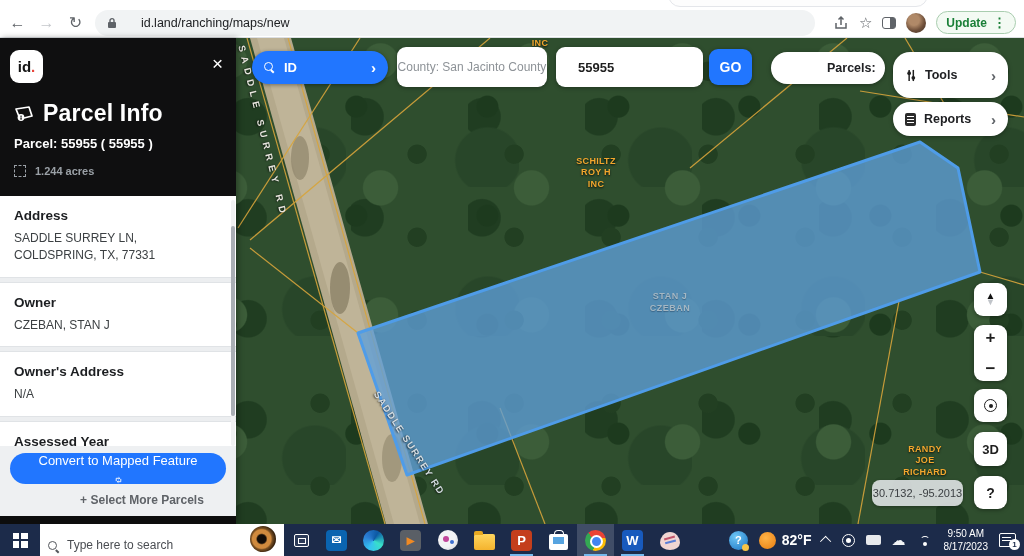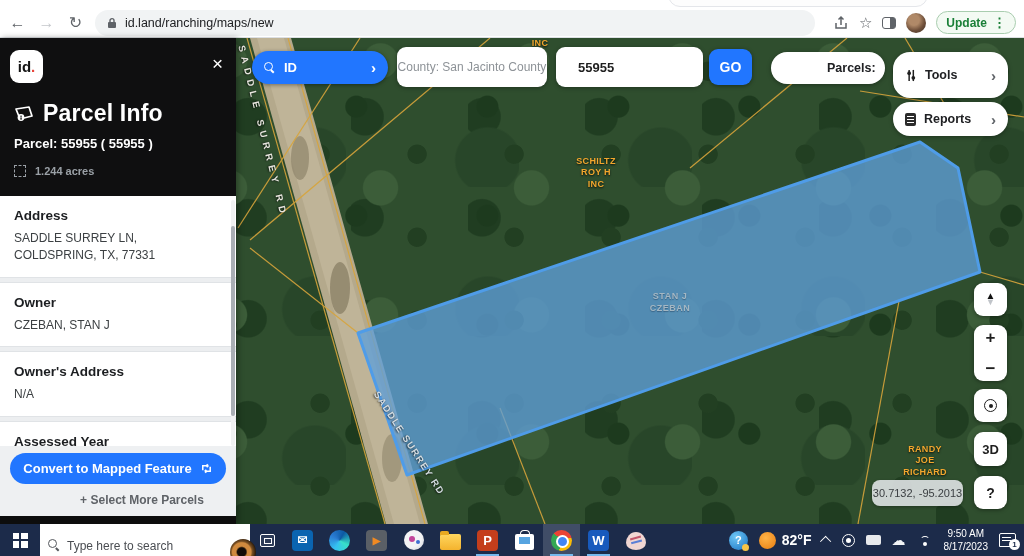--- a/index.html
+++ b/index.html
@@ -6,21 +6,21 @@
   html,body { width:1024px; height:556px; }
   body { font-family:"Liberation Sans", sans-serif; }
   .screen { position:relative; width:1024px; height:556px; overflow:hidden; background:#fff; }
 
   
   .browser { position:absolute; left:0; top:0; width:1024px; height:38px; background:#fff; border-bottom:1px solid #dcdfe3; }
   .tabhint { position:absolute; left:668px; top:-6px; width:260px; height:13px; border:1px solid #e4e6ea; border-radius:0 0 12px 12px; background:#fdfdfd; }
   .toolbar { position:absolute; left:0; top:7px; width:1024px; height:31px; display:flex; align-items:center; padding:0 8px; gap:10px; }
   .navbtn { font-size:16px; color:#5f6368; width:20px; text-align:center; line-height:1; }
   .navbtn.disabled { color:#c4c7cb; }
-  .urlbar { display:flex; align-items:center; gap:8px; background:#f1f3f4; border-radius:13px; height:26px; width:758px; padding:0 12px; }
+  .urlbar { display:flex; align-items:center; gap:24px; background:#f1f3f4; border-radius:13px; height:26px; width:758px; padding:0 12px; }
   .urltext { font-size:12.5px; color:#202124; }
   .chrome-right { display:flex; align-items:center; gap:10px; margin-left:8px; }
   .sidepanel-ic { width:14px; height:12px; border:1.8px solid #5f6368; border-radius:3px; position:relative; }
   .sidepanel-ic::after { content:""; position:absolute; right:0; top:0; bottom:0; width:5px; background:#5f6368; border-radius:0 1px 1px 0; }
   .avatar { width:20px; height:20px; border-radius:50%; background:radial-gradient(circle at 40% 35%, #b08968 0 30%, #6e4f3a 60%, #3c2c22 100%); }
   .update-pill { display:flex; align-items:center; gap:6px; border:1px solid #a9cdaf; background:#f3faf3; color:#1a7f37; font-size:12px; font-weight:600; border-radius:14px; padding:3px 9px; }
   .kebab { color:#1a7f37; font-size:13px; }
 
   
   .map { position:absolute; left:0; top:38px; width:1024px; height:486px; overflow:hidden;
@@ -88,30 +88,30 @@
   .sb-acres-row { position:absolute; left:14px; top:127px; display:flex; align-items:center; gap:9px; color:#9aa0a6; font-size:11px; font-weight:600; }
   .area-ic { width:12px; height:12px; border:1.5px dashed #9aa0a6; }
   .sb-body { position:absolute; left:0; top:158px; width:236px; bottom:78px; background:#fff; overflow:hidden; }
   .sb-sec { padding:12px 14px 13px; }
   .sb-sec h3 { font-size:13.5px; font-weight:800; color:#1c1e21; margin-bottom:7px; }
   .sb-sec .val { font-size:12px; color:#3c4043; line-height:1.4; }
   .sb-divider { height:6px; background:#eceef0; border-top:1px solid #e0e3e6; border-bottom:1px solid #e0e3e6; }
   .sb-scroll { position:absolute; right:1px; top:4px; width:4px; height:246px; background:#f0f1f2; border-radius:2px; }
   .sb-thumb { position:absolute; right:0; top:26px; width:4px; height:190px; background:#a9aeb4; border-radius:2px; }
   .sb-foot { position:absolute; left:0; bottom:8px; width:236px; height:70px; background:#eef0f2; }
-  .convert-btn { position:absolute; left:10px; top:7px; width:216px; height:31px; background:#2176ff; border-radius:16px; color:#fff; display:flex; align-items:center; justify-content:center; gap:8px; font-size:13px; font-weight:700; }
+  .convert-btn { position:absolute; left:10px; top:7px; width:216px; height:31px; background:#2176ff; border-radius:16px; color:#fff; display:flex; align-items:center; justify-content:center; gap:8px; font-size:13px; font-weight:400;flex-direction:column; }
   .selectmore { position:absolute; left:0; right:0; top:47px; text-align:center; font-size:12px; color:#5f6368; font-weight:600;margin-left:48px; }
   .sb-bottomstrip { position:absolute; left:0; bottom:0; width:236px; height:8px; background:#0d0d0d; }
 
   
   .taskbar { position:absolute; left:0; top:524px; width:1024px; height:32px; background:#1c2b4a; display:flex; align-items:stretch; color:#fff; }
   .tb-start { width:40px; display:flex; align-items:center; justify-content:center; }
   .winlogo { width:15px; height:15px; display:grid; grid-template-columns:1fr 1fr; grid-template-rows:1fr 1fr; gap:2px; }
   .winlogo span { background:#fff; }
-  .tb-search { width:210px; background:#fff; display:flex; align-items:flex-start; gap:8px; padding:15px 8px; position:relative; }
+  .tb-search { width:244px; background:#fff; display:flex; align-items:flex-end; gap:8px; padding:4px 8px; position:relative; }
   .tb-search input { border:none; outline:none; flex:1; font-family:inherit; font-size:12px; color:#3c4043; background:transparent; }
   .tb-search input::placeholder { color:#4a4d52; opacity:1; }
   .mag-ic { width:11px; height:11px; position:relative; flex:0 0 auto; }
   .mag-ic::before { content:""; position:absolute; left:0; top:0; width:7px; height:7px; border:1.6px solid #54575c; border-radius:50%; }
   .mag-ic::after { content:""; position:absolute; left:7.5px; top:7.5px; width:4px; height:1.6px; background:#54575c; transform:rotate(45deg); transform-origin:left center; }
   .galaxy { width:26px; height:26px; border-radius:50%; flex:0 0 auto;
     background:radial-gradient(circle at 45% 50%, #120c08 0 22%, #d08a3e 30% 48%, #7a5023 55%, #241507 75%, #0d0b10 100%); }
   .tb-taskview { width:34px; display:flex; align-items:center; justify-content:center; }
   .tv-ic { width:15px; height:13px; border:1.6px solid #fff; border-radius:2px; position:relative; background:rgba(255,255,255,.08); }
   .tv-ic::after { content:""; position:absolute; left:3px; top:3px; width:6px; height:4px; border:1.4px solid #fff; }

